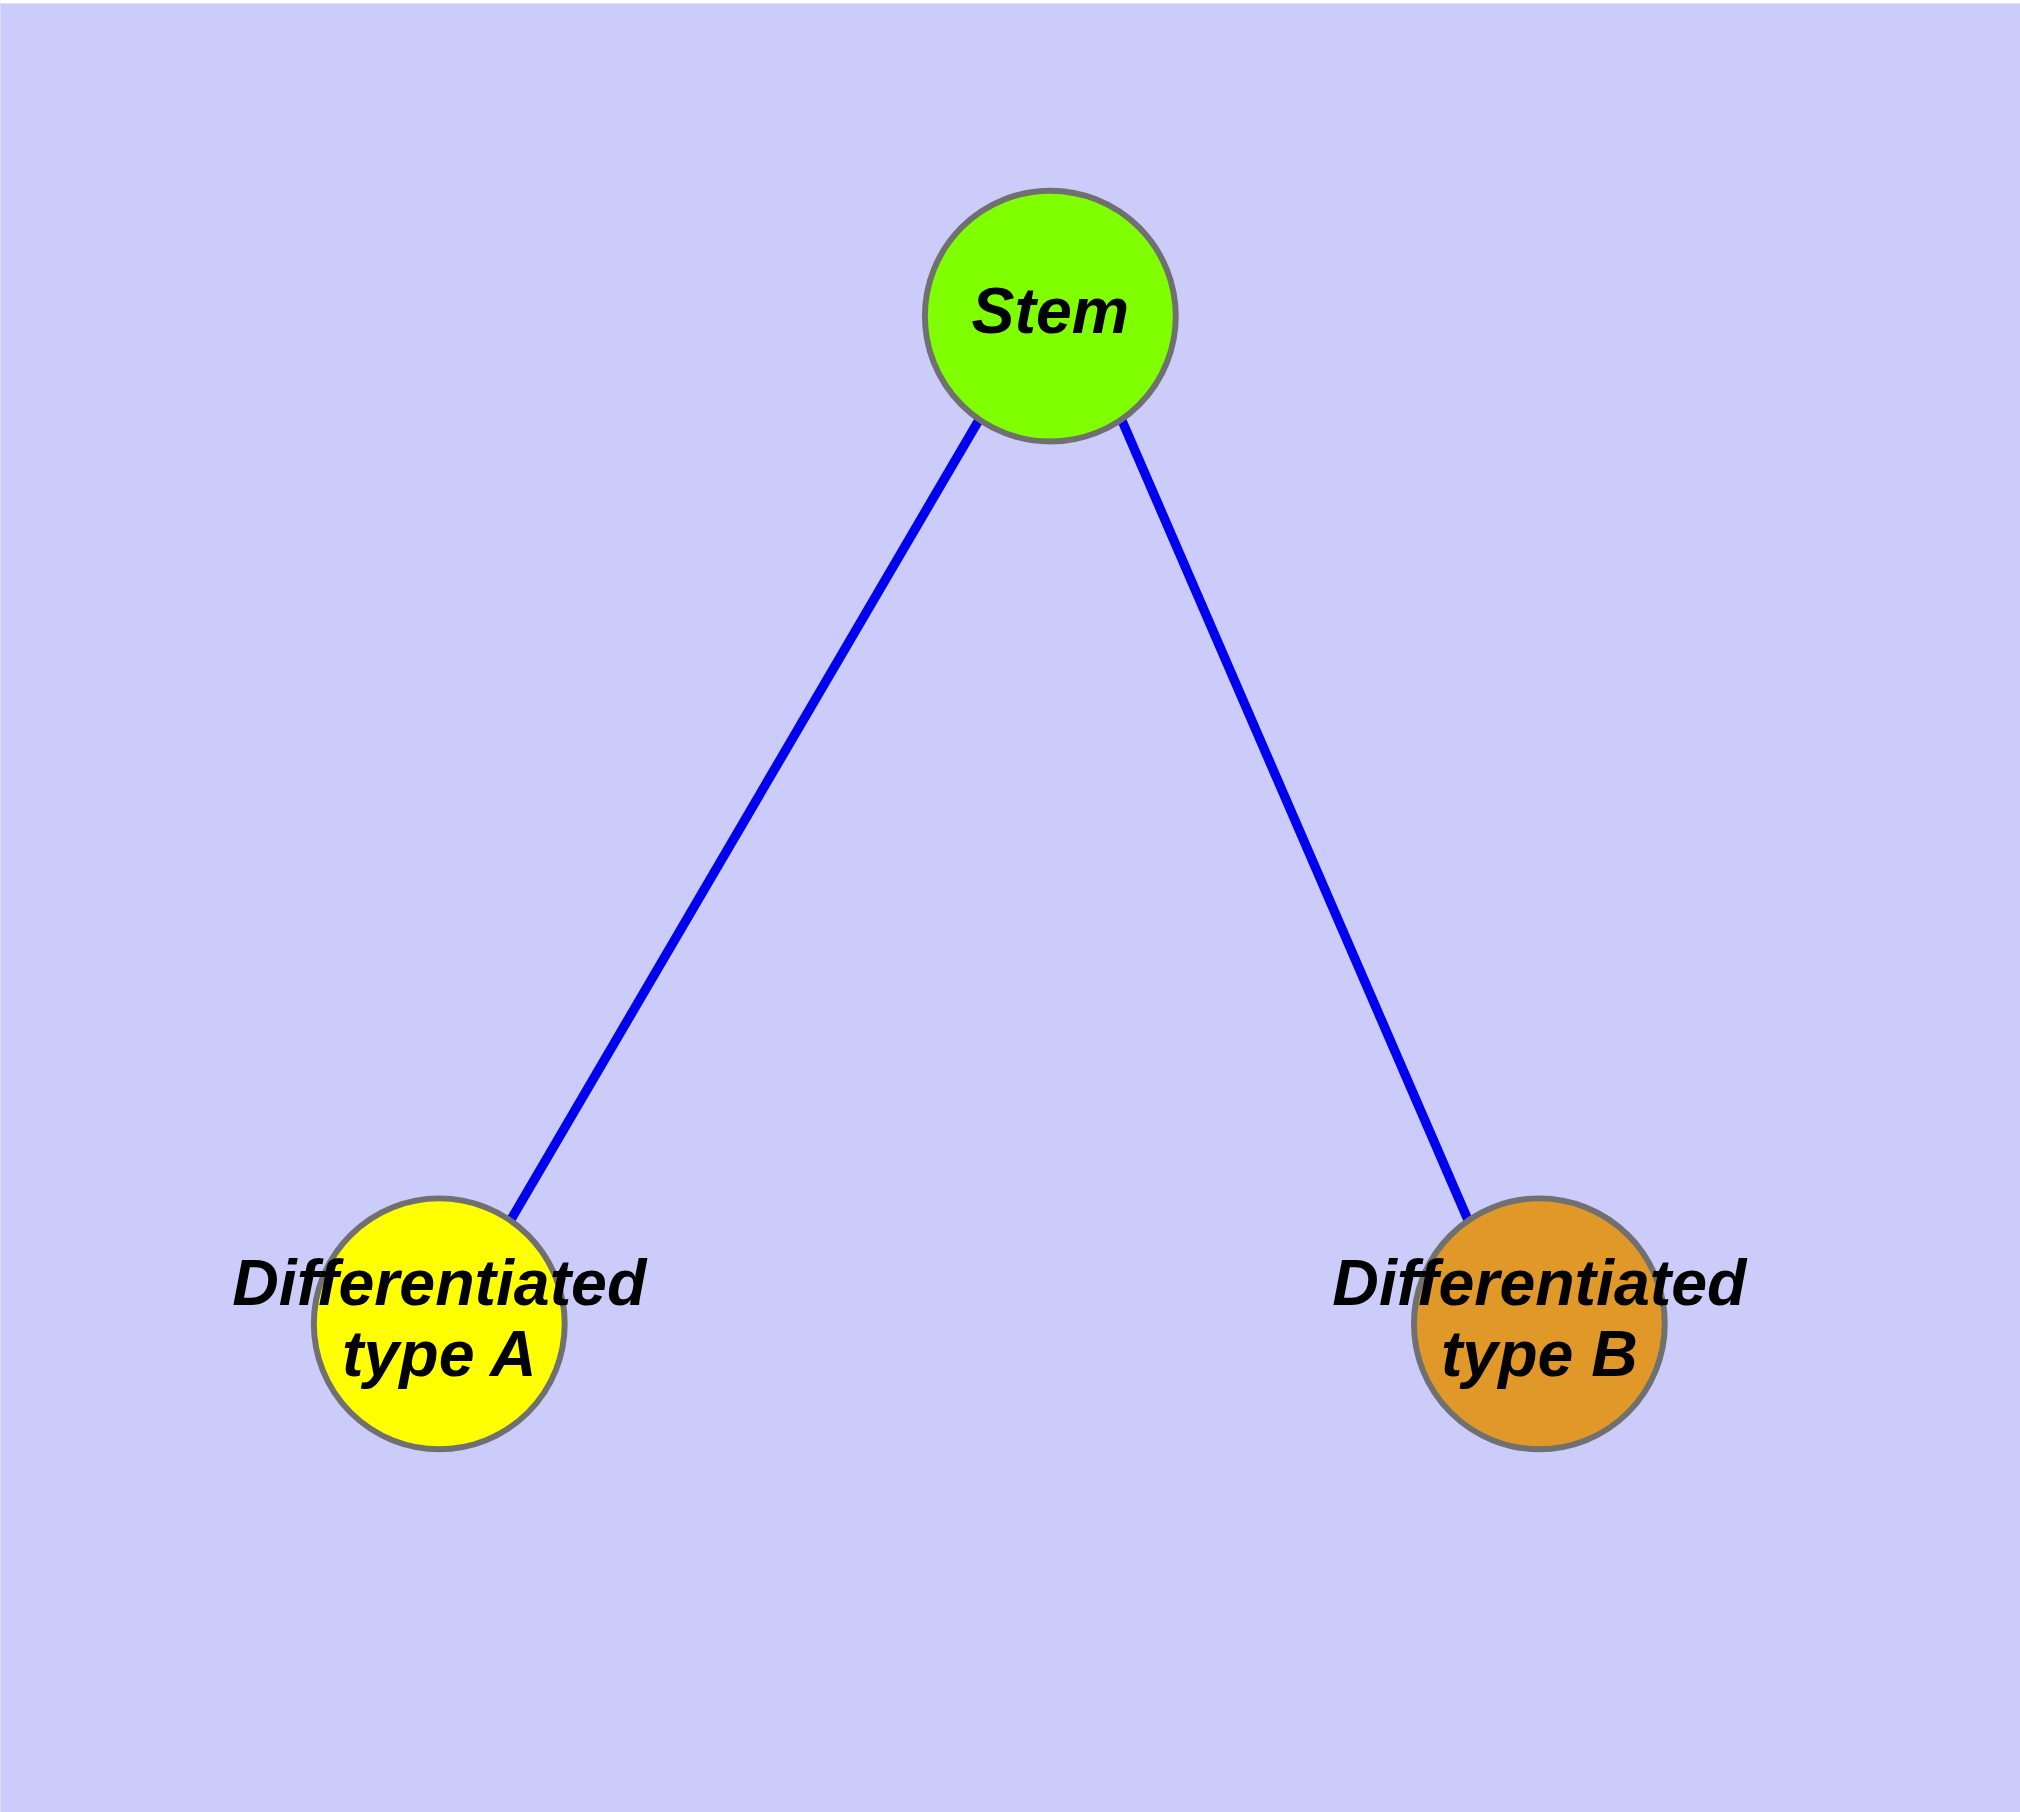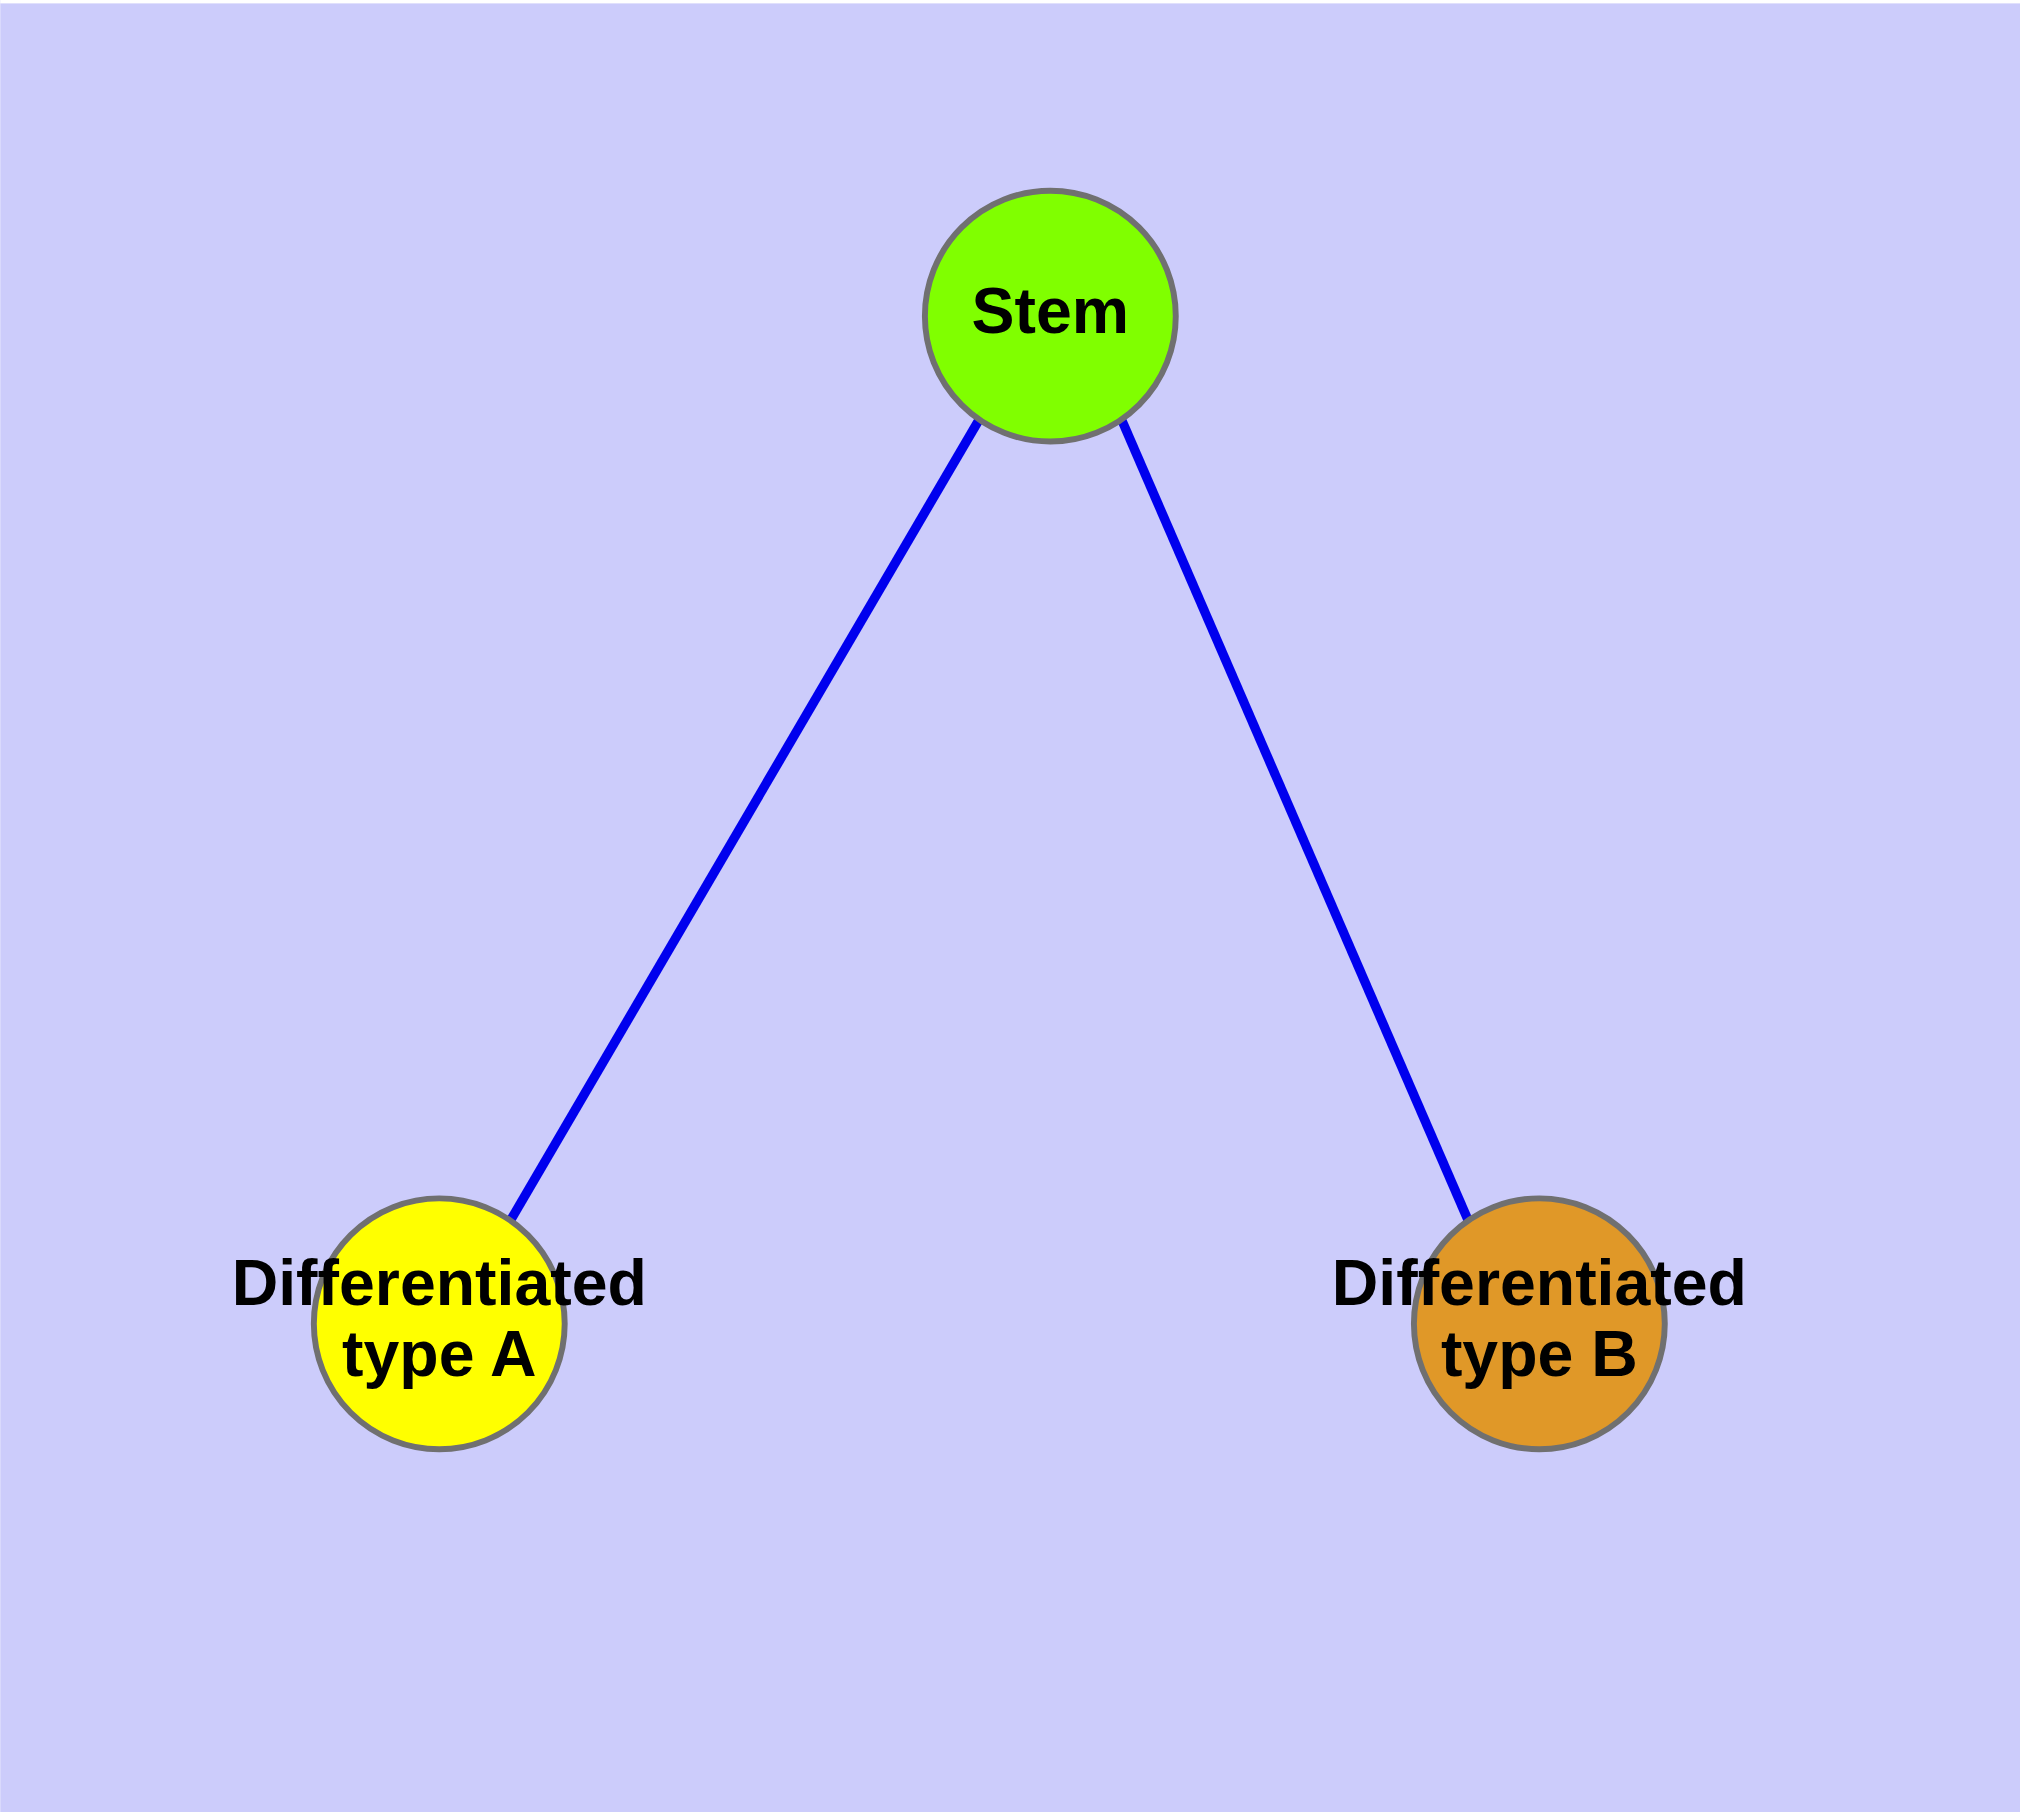--- a/index.html
+++ b/index.html
@@ -23,21 +23,21 @@
     font-family: "Liberation Sans", sans-serif;
     font-weight: bold;
     fill: #000000;
     text-anchor: middle;
     dominant-baseline: middle;
   }
 </style>
 </head>
 <body>
 
-<div id="canvas" style="width: 2021px; height: 1812px;">
+<div id="canvas" style="width: 2021px; height: 1812px; font-style: italic;">
   <svg id="graph-svg" viewBox="0 0 2384 2138" xmlns="http://www.w3.org/2000/svg" style="width: 2021px; height: 1812px;">
 
     <rect id="bg-rect" x="0" y="0" width="2384" height="2138" fill="#ccccfb"></rect>
 
     <rect id="top-strip" x="0" y="0" width="2384" height="4" fill="#ffffff"></rect>
 
     <g id="edges-layer">
         <line x1="1155" y1="495" x2="602" y2="1440" stroke="#0000ee" stroke-width="11" stroke-linecap="butt"></line>
         <line x1="1323" y1="495" x2="1732" y2="1440" stroke="#0000ee" stroke-width="11" stroke-linecap="butt"></line>
       </g>

